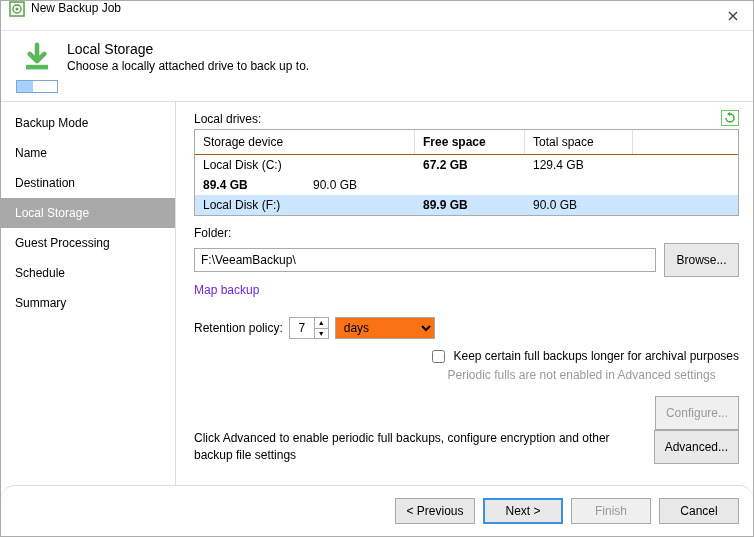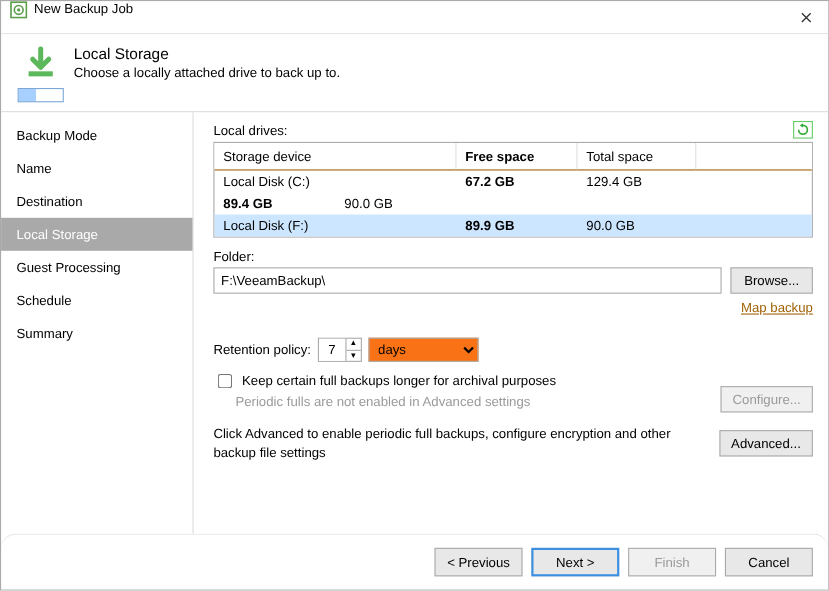--- a/index.html
+++ b/index.html
@@ -28,39 +28,39 @@
   .thead > div:last-child { border-right:none;}
   .col1 { width: 220px; }
   .col2 { width: 110px; font-weight: bold; }
   .col3 { width: 108px; }
   .col4 { flex:1; }
   .trow { display: flex; }
   .trow > div { padding: 3px 8px; }
   .trow.sel { background: #cde6ff; }
   .folder-row { display:flex; gap:8px; align-items:center; margin-bottom:2px;}
   .textbox { flex:1; border:1px solid #aaa; padding:4px 6px; background:#fff; height:24px;}
-  .btn { border:1px solid #aaa; background:#e8e8e8; padding:4px 10px; height:24px; min-width:75px; cursor:pointer; display:inline-flex; align-items:center; justify-content:center;}
+  .btn { border:1px solid #aaa; background:#e8e8e8; padding:4px 10px; height:34px; min-width:75px; cursor:pointer; display:inline-flex; align-items:center; justify-content:center;}
   .btn.disabled { color:#9a9a9a; background:#f0f0f0; cursor:default;}
-  .link { color:#a16207; text-align:right; cursor:pointer; margin-top:4px; margin-bottom:20px; text-decoration:underline;}
+  .link { color:#6d28d9; cursor:pointer; margin-top:4px; margin-bottom:20px; }
   .retention-row { display:flex; align-items:center; gap:6px; margin-bottom:10px;}
   .spinner { display:flex; border:1px solid #aaa; height:22px; }
   .spinner input { border:none; width:24px; text-align:center; outline:none;}
   .spinner .arrows { display:flex; flex-direction:column; border-left:1px solid #aaa; width:14px;}
   .spinner .arrows div { flex:1; display:flex; align-items:center; justify-content:center; font-size:7px; cursor:pointer; line-height:1;}
   .spinner .arrows div:first-child{border-bottom:1px solid #aaa;}
   select.combo { border:1px solid #aaa; height:22px; width:100px; padding:0 4px; background:#f97316;}
   .checkbox-row { display:flex; align-items:flex-start; gap:6px; margin-bottom:2px;}
   .checkbox-row input { margin-top:1px;}
   .hint-text { color:#9a9a9a; margin-left:20px; margin-bottom:14px;}
   .adv-row { display:flex; align-items:center; gap:10px;}
   .adv-text { flex:1; line-height:1.4;}
   .footer { border-top:1px solid #ddd; padding:12px 14px; display:flex; justify-content:flex-end; gap:8px;border-radius:14px;}
   .footer .btn { min-width:80px; height:26px;}
   .btn.primary { border:2px solid #3d90e0; padding:3px 10px;}
-  .config-wrap { display:flex; align-items:center;}
+  .config-wrap { display:flex; align-items:flex-end;flex-direction:column;}
   .config-left { flex:1;}
 </style>
 </head>
 <body>
 
 <div class="window">
   <div class="titlebar">
     <span class="icon">
       <svg width="16" height="16" viewBox="0 0 16 16">
           <rect x="1" y="1" width="14" height="14" fill="none" stroke="#5a9e4b" stroke-width="1.5"></rect>

